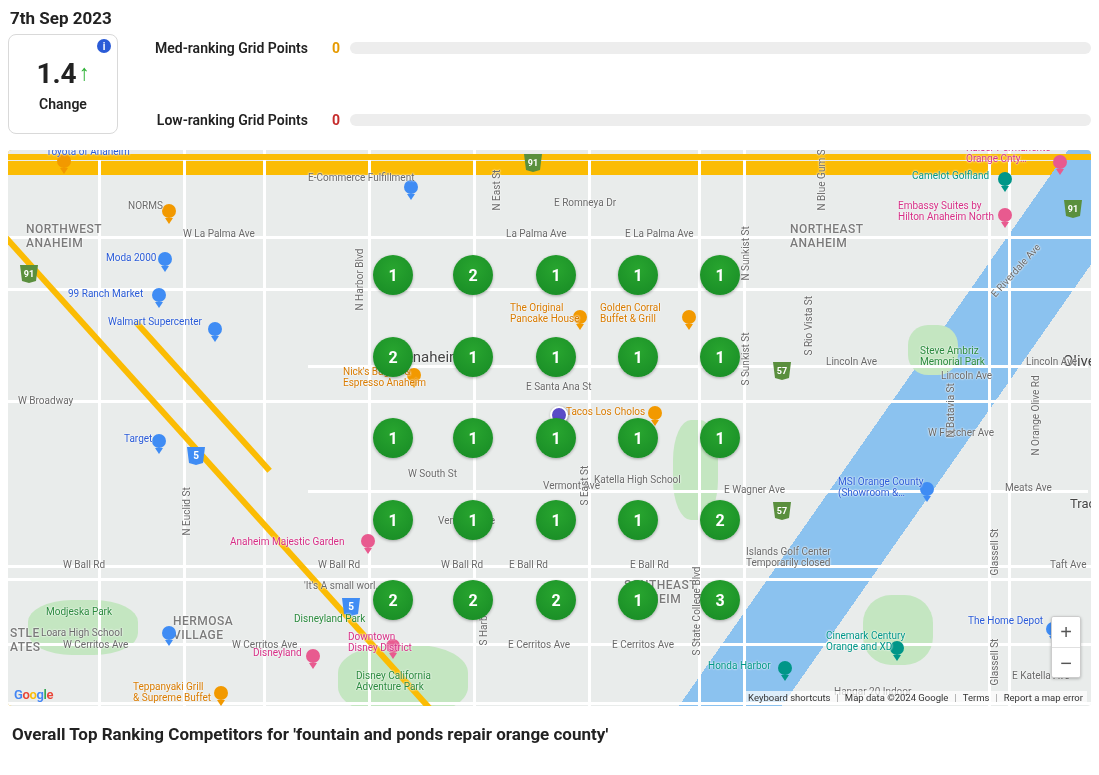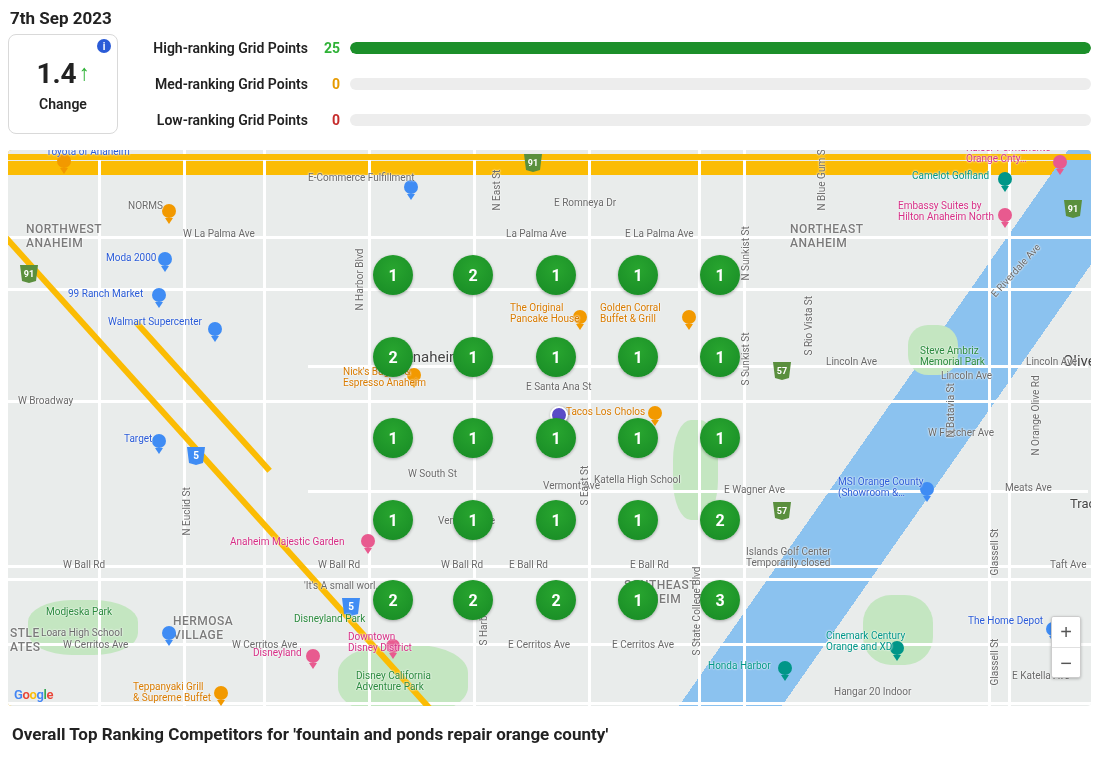--- a/index.html
+++ b/index.html
@@ -201,27 +201,20 @@
 <div class="top-row">
   <div class="card card-change">
     <div class="info">i</div>
     <div class="big">
       <span>1.4</span>
       <span class="arrow">↑</span>
     </div>
     <div class="lbl">Change</div>
   </div>
   <div class="bars">
-    <div class="bar-row">
-      <div class="bar-label">High-ranking Grid Points</div>
-      <div class="bar-value bv-high">25</div>
-      <div class="bar-track">
-          <div class="bar-fill bf-high" style="width:100%"></div>
-        </div>
-    </div>
     <div class="bar-row">
       <div class="bar-label">Med-ranking Grid Points</div>
       <div class="bar-value bv-med">0</div>
       <div class="bar-track">
           <div class="bar-fill bf-med" style="width:0%"></div>
         </div>
     </div>
     <div class="bar-row">
       <div class="bar-label">Low-ranking Grid Points</div>
       <div class="bar-value bv-low">0</div>
@@ -449,15 +442,21 @@
       <div class="node" style="left: 712px; top: 450px;">3</div>
     </div>
 
   <div class="zoom-ctrl">
     <button>+</button>
     <button>−</button>
   </div>
   <div class="google-logo">
     <span>G</span><span>o</span><span>o</span><span>g</span><span>l</span><span>e</span>
   </div>
+  <div class="attrib">
+    <span>Keyboard shortcuts</span>
+    <span>Map data ©2024 Google</span>
+    <span>Terms</span>
+    <span>Report a map error</span>
+  </div>
 </div>
 
 <div class="footer-heading">Overall Top Ranking Competitors for 'fountain and ponds repair orange county'</div>
 
 </body></html>

